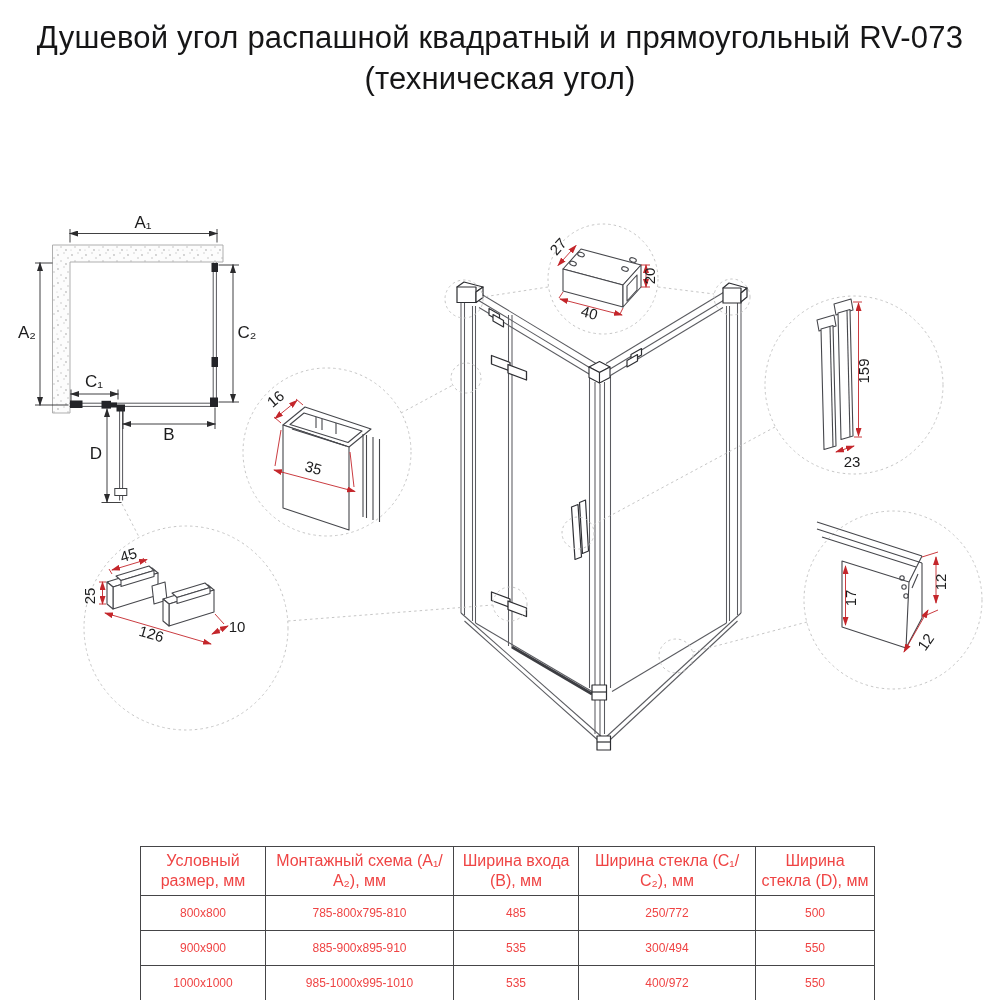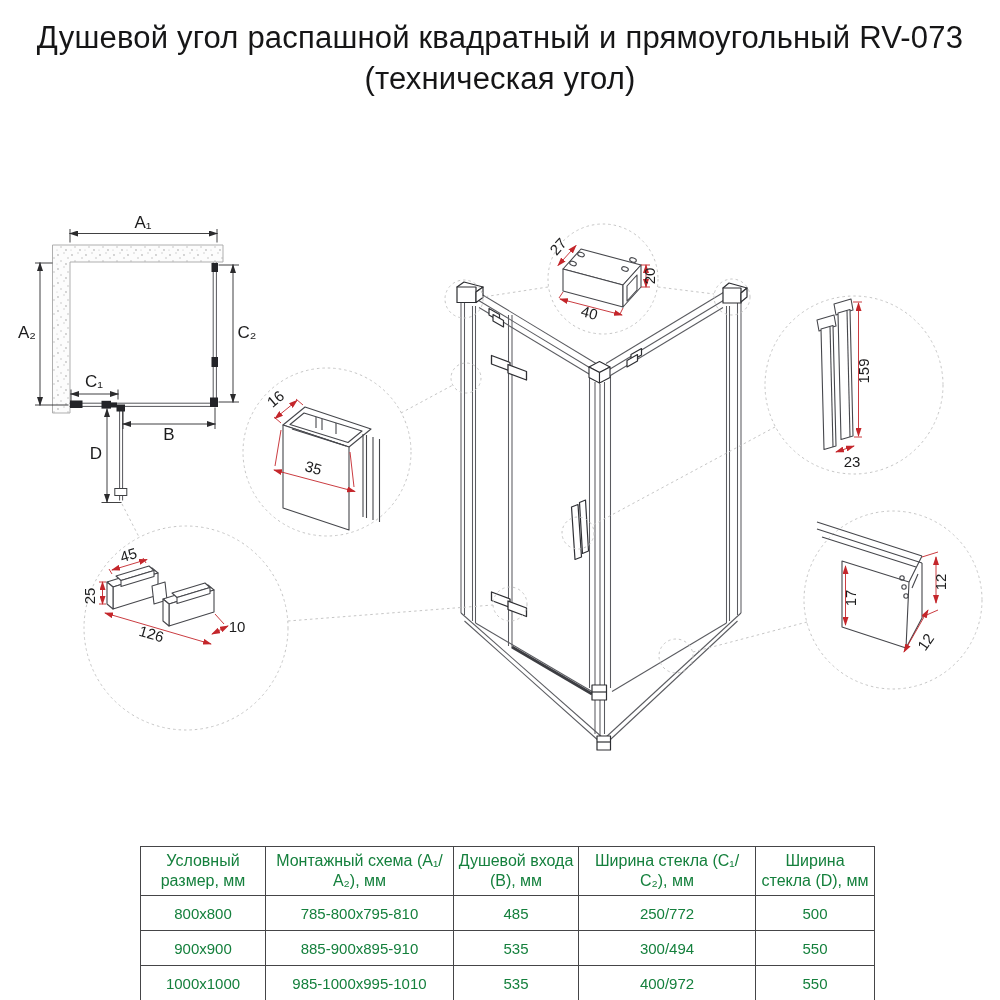--- a/index.html
+++ b/index.html
@@ -6,23 +6,23 @@
   body{width:1000px;height:1000px;position:relative;overflow:hidden;
        font-family:"Liberation Sans","DejaVu Sans",sans-serif;color:#1d1d1e;}
   .page{position:relative;width:880px;height:1000px;}
   .title-block{position:absolute;top:17px;left:0;width:1000px;text-align:center;
                font-size:31px;line-height:1.33;color:#161617;letter-spacing:.2px;}
   .diagram-svg{position:absolute;left:0;top:0;width:1000px;height:1000px;}
   svg text{font-family:"Liberation Sans","DejaVu Sans",sans-serif;fill:#1c1c1d;}
   .dimtable{position:absolute;left:140px;top:846px;width:734px;border-collapse:collapse;
             table-layout:fixed;}
   .dimtable th,.dimtable td{border:1.5px solid #454547;text-align:center;vertical-align:middle;
-            padding:1px 3px;font-weight:400;color:#15803d;}
+            padding:1px 3px;font-weight:400;color:#ef4444;}
   .dimtable th{height:46px;font-size:16px;line-height:1.22;}
-  .dimtable td{height:32px;font-size:15px;}
+  .dimtable td{height:32px;font-size:12px;}
 </style>
 </head>
 <body>
 
 <div class="page">
 
   <div class="title-block">
     <div>Душевой угол распашной квадратный и прямоугольный RV-073</div>
     <div>(техническая угол)</div>
   </div>
@@ -352,21 +352,21 @@
       <col style="width:125px">
         <col style="width:188px">
         <col style="width:125px">
       <col style="width:177px">
         <col style="width:119px">
     </colgroup>
     <thead>
       <tr>
         <th>Условный размер, мм</th>
         <th>Монтажный схема (А₁/А₂), мм</th>
-        <th>Душевой входа (В), мм</th>
+        <th>Ширина входа (В), мм</th>
         <th>Ширина стекла (С₁/С₂), мм</th>
         <th>Ширина стекла (D), мм</th>
       </tr>
     </thead>
     <tbody>
       <tr>
         <td>800x800</td>
         <td>785-800x795-810</td>
         <td>485</td>
         <td>250/772</td>

